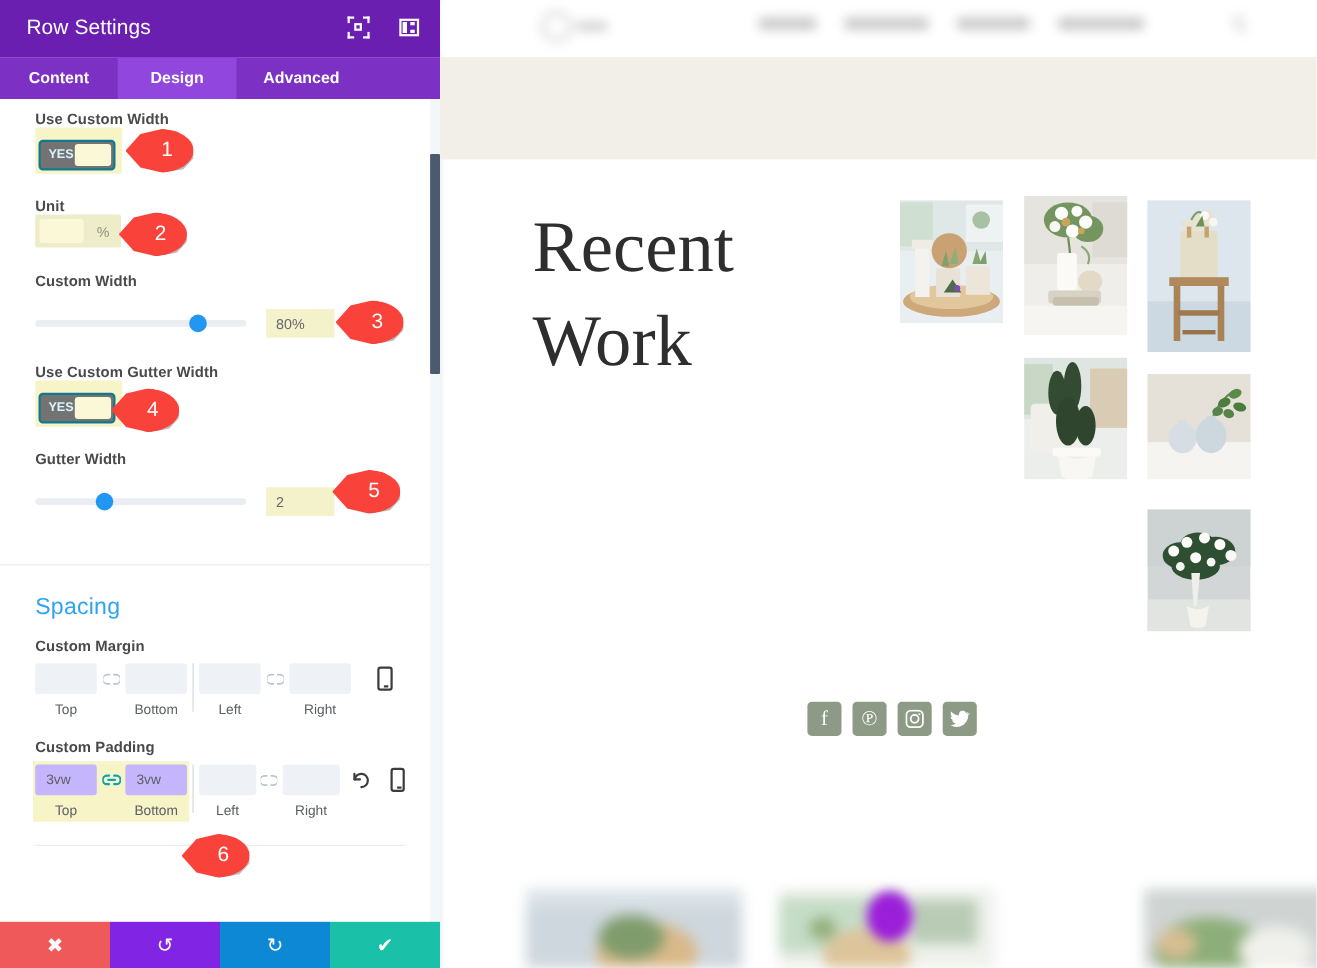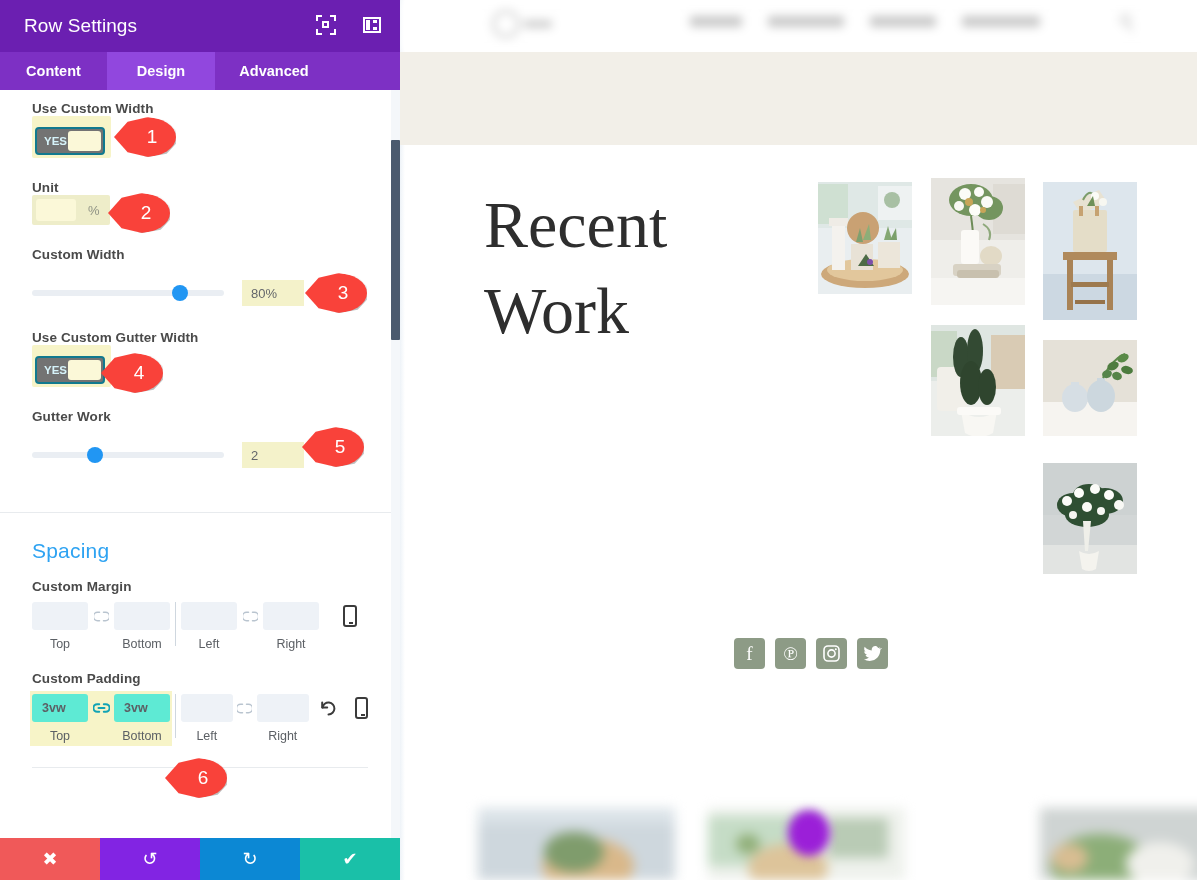--- a/index.html
+++ b/index.html
@@ -192,21 +192,21 @@
   }
 
   .pad-group { padding: 0 32px; margin-top: 10px; }
   .pad-row { display: flex; align-items: flex-start; }
   .pad-cell { width: 56px; }
   .pad-input {
     height: 28px; background: #eef2f7; border-radius: 3px;
     display: flex; align-items: center; padding-left: 10px;
     font-size: 12.5px; color: #5c6065;
   }
-  .pad-input.filled { background: #5eead4; font-weight: bold; }
+  .pad-input.filled { background: #c4b5fd; }
   .pad-cap {
     text-align: center; font-size: 12.5px; color: #5c6065;
     margin-top: 7px;
   }
   .link-ic {
     width: 26px; height: 28px;
     display:flex; align-items:center; justify-content:center;
     font-size: 12px; color: #b9c4cf; cursor: pointer;
     font-family: "Liberation Sans", sans-serif;
   }
@@ -544,21 +544,21 @@
       <div class="flabel">Use Custom Gutter Width</div>
       <div class="hl-wrap">
         <div class="toggle on">
           <span class="tlabel">YES</span>
           <span class="knob"></span>
         </div>
       </div>
     </div>
 
     <div class="field" style="padding-top:22px;">
-      <div class="flabel">Gutter Work</div>
+      <div class="flabel">Gutter Width</div>
       <div class="slider-row">
         <div class="track">
           <div class="thumb" id="gw-thumb" style="left: 55.36px;"></div>
         </div>
         <div class="numbox">2</div>
       </div>
     </div>
 
 
     <div class="divider" style="margin-top:44px;"></div>

